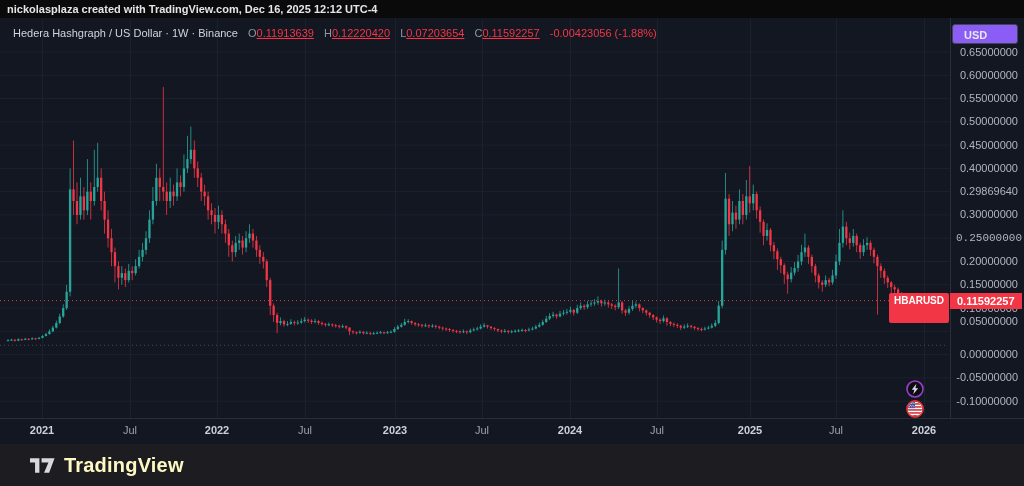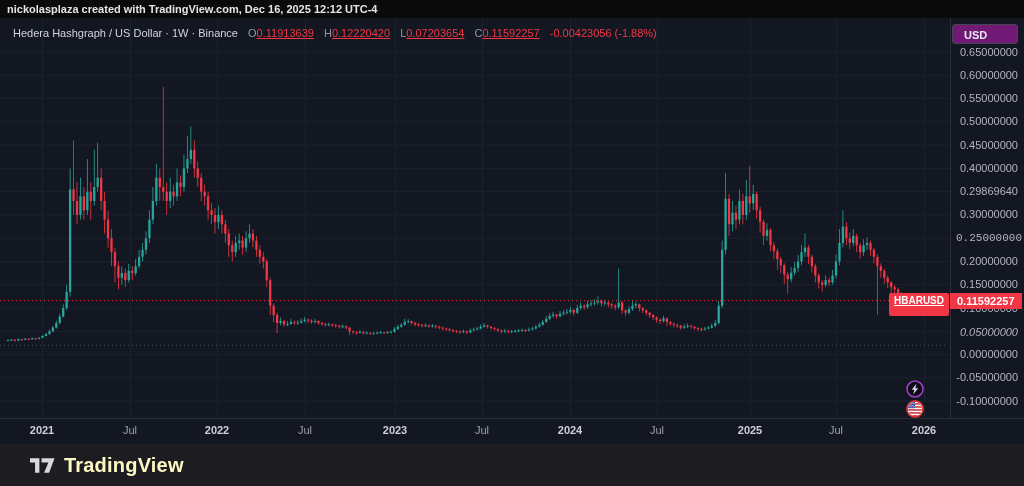--- a/index.html
+++ b/index.html
@@ -15,25 +15,25 @@
   .tv-brand{color:#fef9c3;font-size:20px;font-weight:700;letter-spacing:.2px;}
   #chart-svg{position:absolute;left:0;top:0;pointer-events:none;}
   .legend{position:absolute;left:13px;top:27px;font-size:11px;color:#d1d4dc;white-space:nowrap;z-index:5;}
   .legend .oletter{color:#9196a1;margin-left:7px;}
   .legend .oval{color:#f23645;text-decoration:underline;}
   .legend .chg{color:#f23645;margin-left:7px;}
   .vborder{position:absolute;left:950px;top:18px;width:1px;height:400px;background:#2a2e39;}
   .hborder{position:absolute;left:0;top:418px;width:1024px;height:1px;background:#2a2e39;}
   .price-label{position:absolute;left:956px;width:62px;text-align:right;font-size:11px;color:#b2b5be;height:13px;line-height:13px;}
   .usd-btn{position:absolute;left:952px;top:24px;width:66px;height:20px;border:1px solid #43464f;border-radius:3px;
-           background:#701a75;color:#e6e8ee;font-size:11px;font-weight:700;line-height:20px;padding-left:11px;box-sizing:border-box;}
+           background:#8b5cf6;color:#e6e8ee;font-size:11px;font-weight:700;line-height:20px;padding-left:11px;box-sizing:border-box;}
   .last-price-tag{position:absolute;left:950px;right:2px;background:#f23645;color:#fff;
                   font-size:11px;font-weight:700;height:16px;line-height:16px;padding-left:7px;z-index:6;}
   .symbol-tag{position:absolute;right:75px;background:#f23645;color:#fff;font-size:10px;font-weight:700;
-              height:23px;line-height:15px;padding:0 5px;border-radius:2px;z-index:6;text-decoration:underline;}
+              height:30px;line-height:15px;padding:0 5px;border-radius:2px;z-index:6;}
   .time-label{position:absolute;top:424px;transform:translateX(-50%);font-size:11px;color:#9da1ab;}
   .time-label.year{color:#cdd0d8;font-weight:700;}
   .pair-icons{position:absolute;left:905px;top:379px;z-index:5;}
 </style>
 </head>
 <body>
 
 <div class="stage">
 
   <div class="topbar">
@@ -618,21 +618,21 @@
       <div class="price-label" style="top: 92.075px;">0.55000000</div>
       <div class="price-label" style="top: 115.35px;">0.50000000</div>
       <div class="price-label" style="top: 138.625px;">0.45000000</div>
       <div class="price-label" style="top: 161.9px;">0.40000000</div>
       <div class="price-label" style="top: 185.175px;">0.29869640</div>
       <div class="price-label" style="top: 208.45px;">0.30000000</div>
       <div class="price-label" style="top: 231.725px; font-family: Liberation Mono, monospace;">0.25000000</div>
       <div class="price-label" style="top: 255px;">0.20000000</div>
       <div class="price-label" style="top: 278.275px;">0.15000000</div>
       <div class="price-label" style="top: 301.55px;">0.10000000</div>
-      <div class="price-label" style="top: 326px; font-style: italic;">0.05000000</div>
+      <div class="price-label" style="top: 315px;">0.05000000</div>
       <div class="price-label" style="top: 348.1px;">0.00000000</div>
       <div class="price-label" style="top: 371.375px;">-0.05000000</div>
       <div class="price-label" style="top: 394.65px;">-0.10000000</div>
     </div>
   <div id="time-axis">
       <div class="time-label year" style="left: 42px;">2021</div>
       <div class="time-label" style="left: 130px;">Jul</div>
       <div class="time-label year" style="left: 217px;">2022</div>
       <div class="time-label" style="left: 305px;">Jul</div>
       <div class="time-label year" style="left: 395px;">2023</div>

